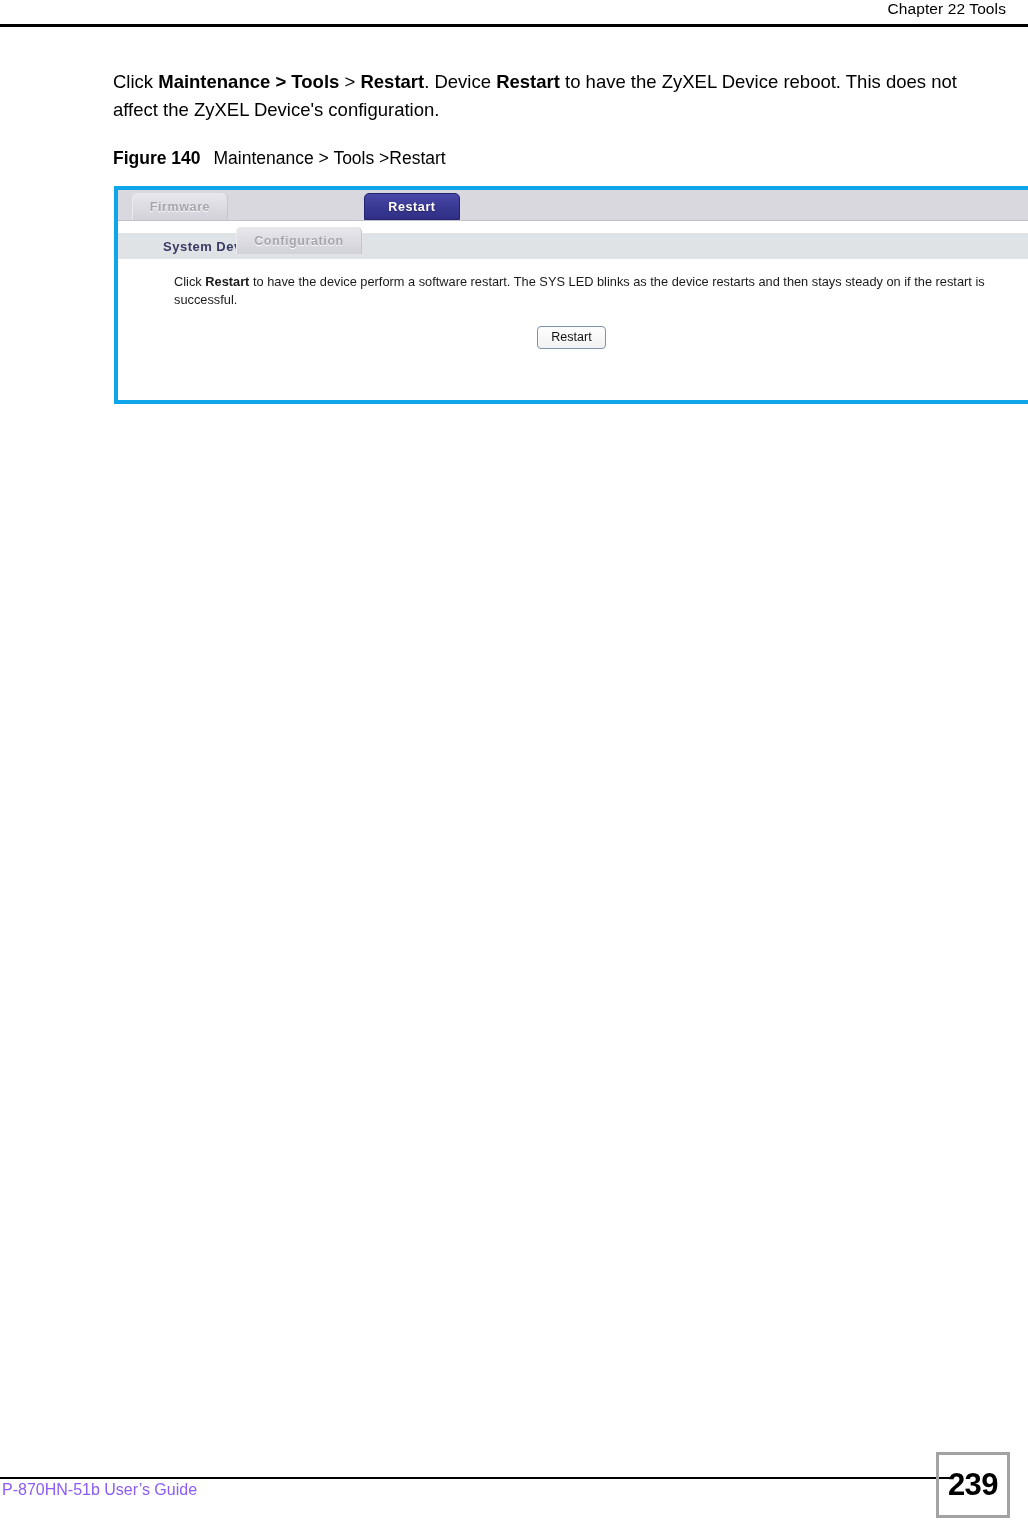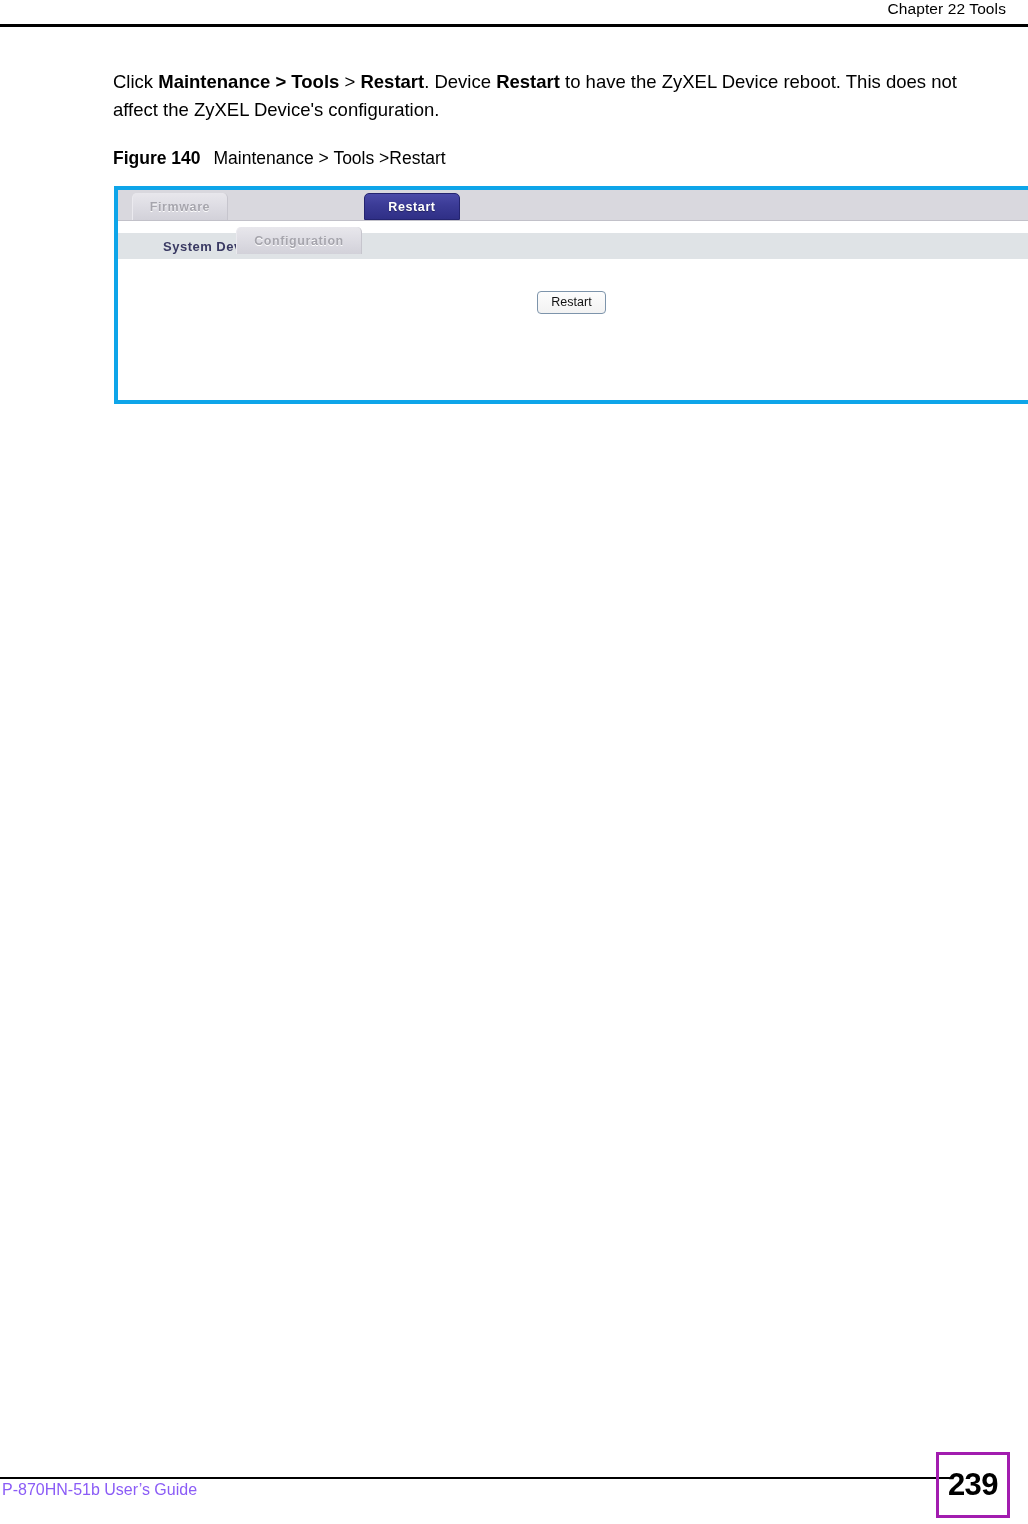--- a/index.html
+++ b/index.html
@@ -196,21 +196,21 @@
     font-size: 16px;
     color: #8b5cf6;
     white-space: nowrap;
   }
   .page-number-box {
     position: absolute;
     left: 936px;
     top: 1452px;
     width: 74px;
     height: 66px;
-    border: 3px solid #a21caf;
+    border: 3px solid #a3a3a3;
     box-sizing: border-box;
     display: flex;
     align-items: center;
     justify-content: center;
   }
   .page-number {
     font-size: 31px;
     font-weight: bold;
     color: #000;
     letter-spacing: -0.5px;
@@ -241,20 +241,21 @@
   </div>
 
   <div class="panel-gap"></div>
 
   <div class="section-band">
     <span class="section-band-title">System Device</span>
   </div>
 
   <div class="panel-body">
     <div class="panel-desc">
+      <div><span>Click </span><b>Restart</b><span> to have the device perform a software restart. The SYS LED blinks as the device restarts and then stays steady on if the restart is successful.</span></div>
     </div>
 
     <div class="button-row">
       <button class="restart-button">Restart</button>
     </div>
   </div>
 </div>
 
 <div class="footer-rule"></div>
 <div class="footer-guide">P-870HN-51b User’s Guide</div>

